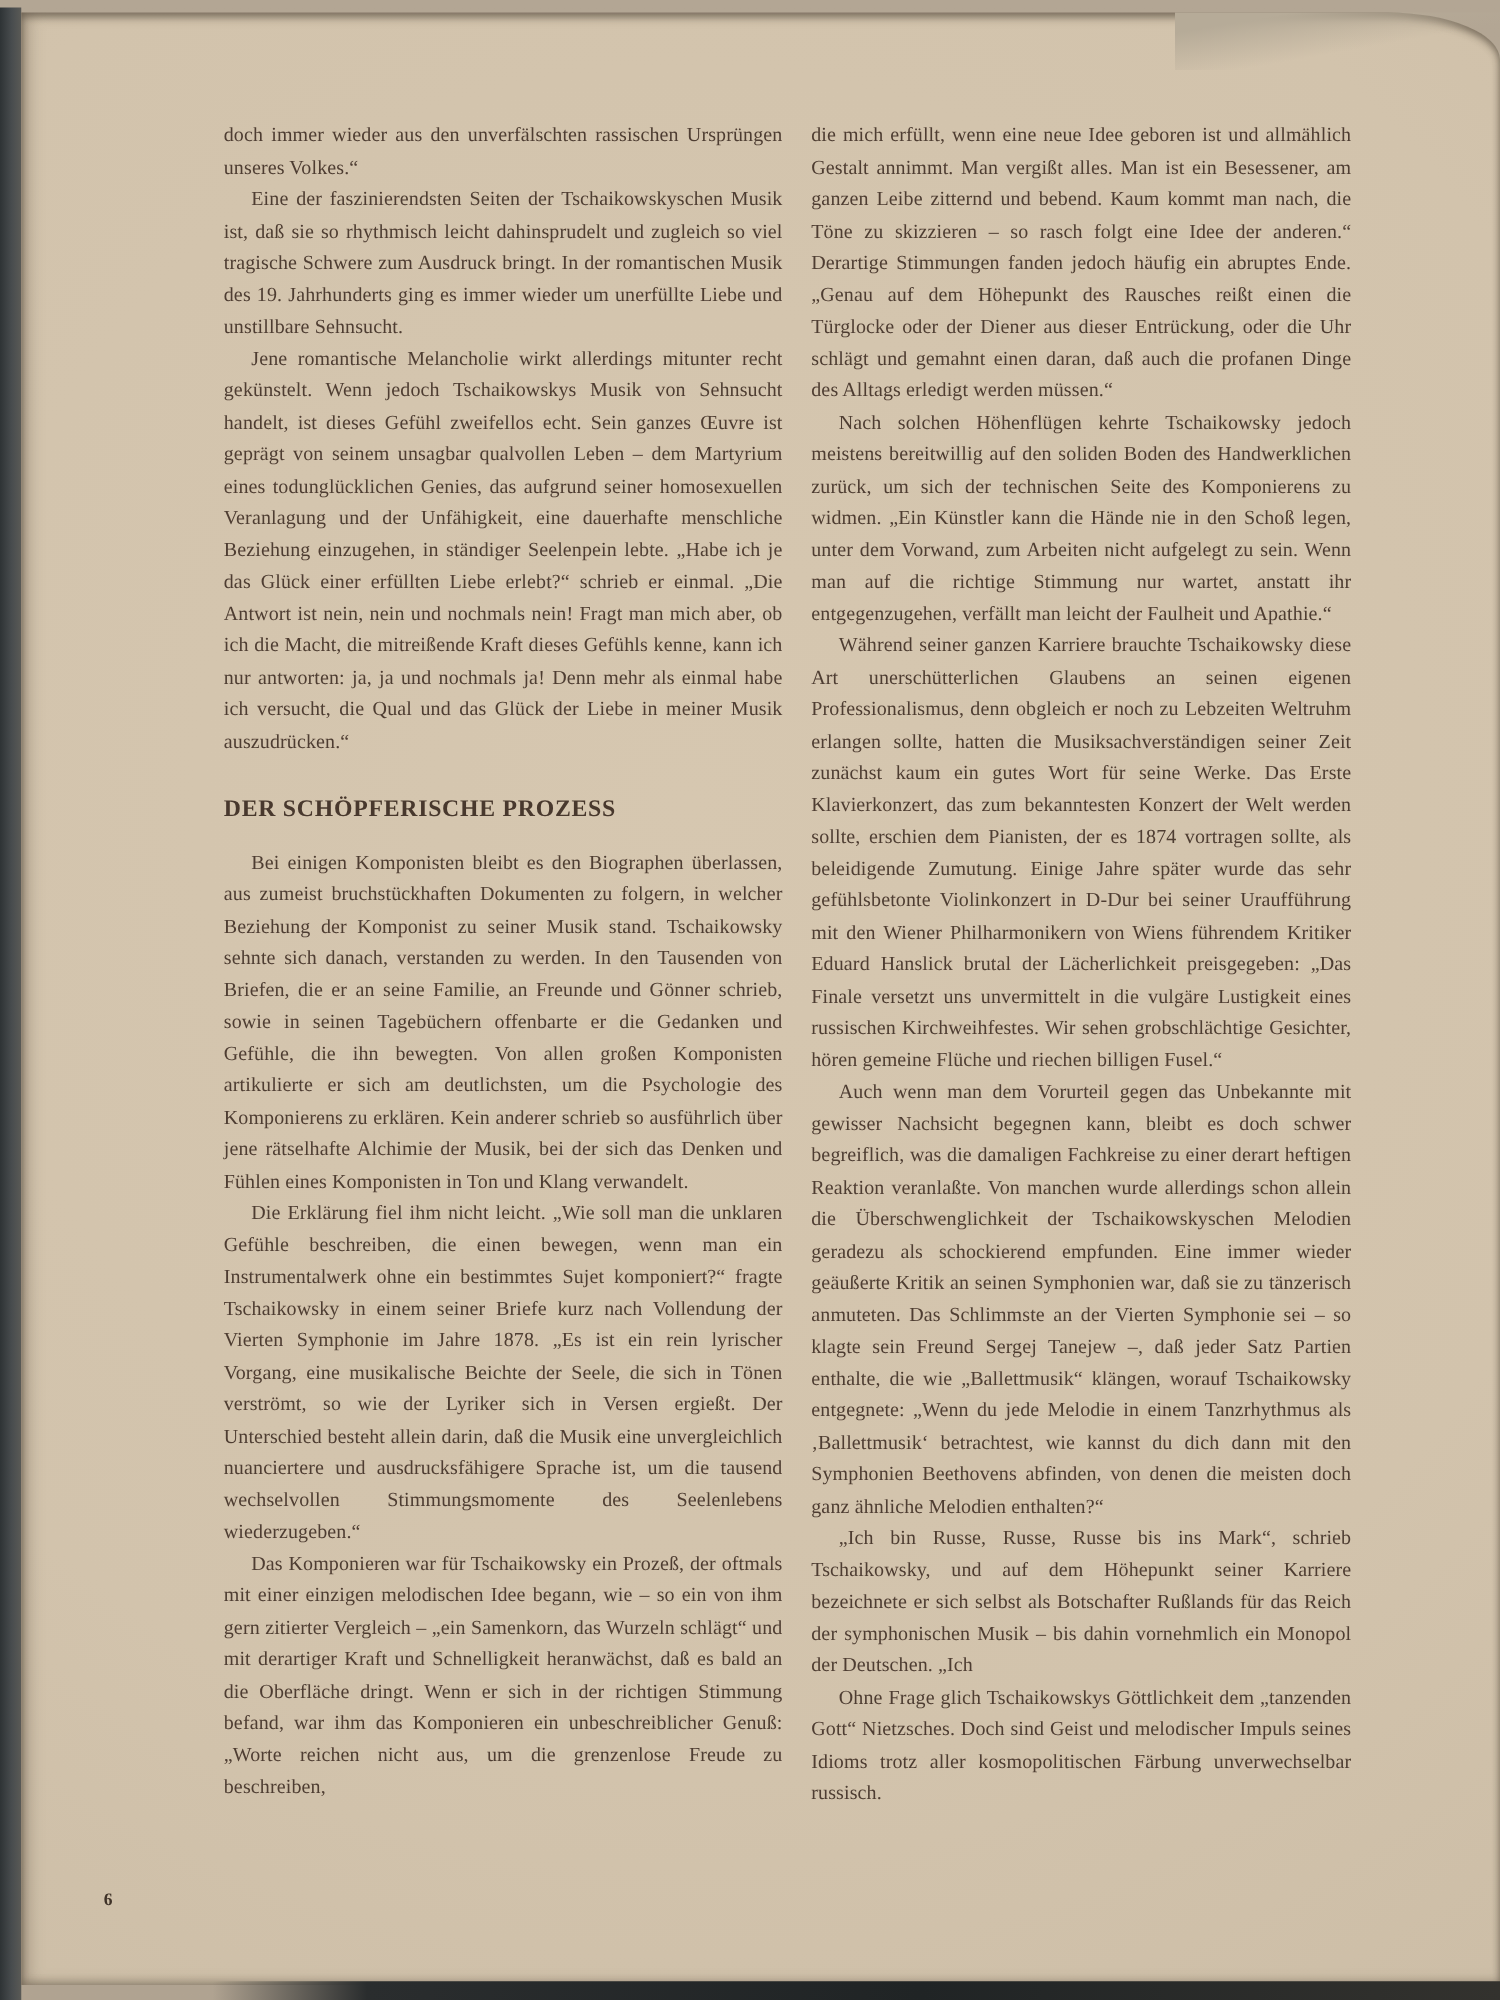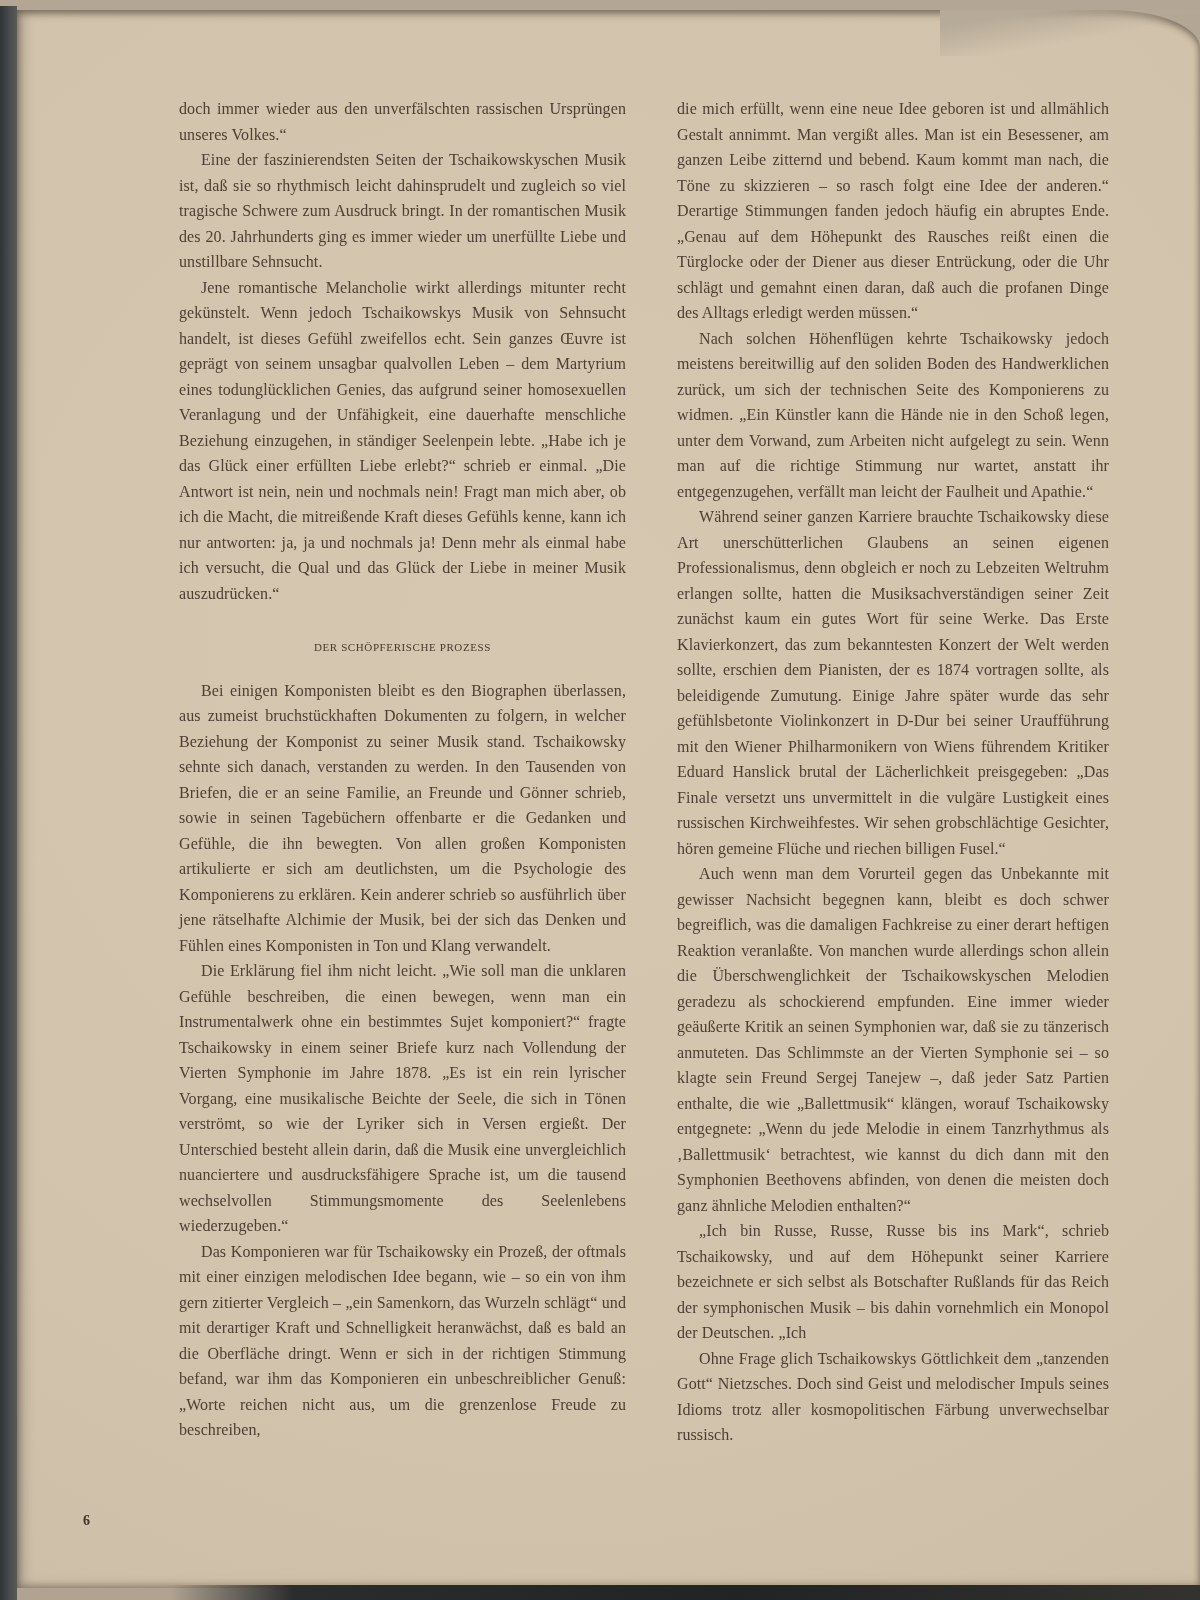--- a/index.html
+++ b/index.html
@@ -55,28 +55,28 @@
   .column {
     position: absolute;
     top: 96px;
     color: #4e3d32;
     font-size: 16px;
     line-height: 25.5px;
     text-align: justify;
     letter-spacing: 0.1px;
   }
   .column-left  { left: 179px; width: 447px; }
-  .column-right { left: 677px; width: 432px; }
+  .column-right { left: 649px; width: 432px; }
   .para { margin: 0; }
   .para.indent { text-indent: 22px; }
   .section-heading {
     margin: 29px 0 17px 0;
-    text-align: center;
-    font-weight: normal;
-    font-size: 11px;
+    text-align: left;
+    font-weight: bold;
+    font-size: 19px;
     letter-spacing: 0.6px;
     color: #48382d;
   }
   .page-number {
     position: absolute;
     left: 83px;
     top: 1513px;
     font-size: 14px;
     font-weight: bold;
     color: #3f3228;
@@ -88,21 +88,21 @@
 <div class="scan-stage">
 
   <div class="left-edge"></div>
 
   <div class="paper">
     <div class="corner-curl"></div>
   </div>
 
   <div class="column column-left">
     <p class="para">doch immer wieder aus den unverfälschten rassischen Ursprüngen unseres Volkes.“</p>
-    <p class="para indent">Eine der faszinierendsten Seiten der Tschaikowskyschen Musik ist, daß sie so rhythmisch leicht dahinsprudelt und zugleich so viel tragische Schwere zum Ausdruck bringt. In der romantischen Musik des 20. Jahrhunderts ging es immer wieder um unerfüllte Liebe und unstillbare Sehnsucht.</p>
+    <p class="para indent">Eine der faszinierendsten Seiten der Tschaikowskyschen Musik ist, daß sie so rhythmisch leicht dahinsprudelt und zugleich so viel tragische Schwere zum Ausdruck bringt. In der romantischen Musik des 19. Jahrhunderts ging es immer wieder um unerfüllte Liebe und unstillbare Sehnsucht.</p>
     <p class="para indent">Jene romantische Melancholie wirkt allerdings mitunter recht gekünstelt. Wenn jedoch Tschaikowskys Musik von Sehnsucht handelt, ist dieses Gefühl zweifellos echt. Sein ganzes Œuvre ist geprägt von seinem unsagbar qualvollen Leben – dem Martyrium eines todunglücklichen Genies, das aufgrund seiner homosexuellen Veranlagung und der Unfähigkeit, eine dauerhafte menschliche Beziehung einzugehen, in ständiger Seelenpein lebte. „Habe ich je das Glück einer erfüllten Liebe erlebt?“ schrieb er einmal. „Die Antwort ist nein, nein und nochmals nein! Fragt man mich aber, ob ich die Macht, die mitreißende Kraft dieses Gefühls kenne, kann ich nur antworten: ja, ja und nochmals ja! Denn mehr als einmal habe ich versucht, die Qual und das Glück der Liebe in meiner Musik auszudrücken.“</p>
     <h2 class="section-heading">DER SCHÖPFERISCHE PROZESS</h2>
     <p class="para indent">Bei einigen Komponisten bleibt es den Biographen überlassen, aus zumeist bruchstückhaften Dokumenten zu folgern, in welcher Beziehung der Komponist zu seiner Musik stand. Tschaikowsky sehnte sich danach, verstanden zu werden. In den Tausenden von Briefen, die er an seine Familie, an Freunde und Gönner schrieb, sowie in seinen Tagebüchern offenbarte er die Gedanken und Gefühle, die ihn bewegten. Von allen großen Komponisten artikulierte er sich am deutlichsten, um die Psychologie des Komponierens zu erklären. Kein anderer schrieb so ausführlich über jene rätselhafte Alchimie der Musik, bei der sich das Denken und Fühlen eines Komponisten in Ton und Klang verwandelt.</p>
     <p class="para indent">Die Erklärung fiel ihm nicht leicht. „Wie soll man die unklaren Gefühle beschreiben, die einen bewegen, wenn man ein Instrumentalwerk ohne ein bestimmtes Sujet komponiert?“ fragte Tschaikowsky in einem seiner Briefe kurz nach Vollendung der Vierten Symphonie im Jahre 1878. „Es ist ein rein lyrischer Vorgang, eine musikalische Beichte der Seele, die sich in Tönen verströmt, so wie der Lyriker sich in Versen ergießt. Der Unterschied besteht allein darin, daß die Musik eine unvergleichlich nuanciertere und ausdrucksfähigere Sprache ist, um die tausend wechselvollen Stimmungsmomente des Seelenlebens wiederzugeben.“</p>
     <p class="para indent">Das Komponieren war für Tschaikowsky ein Prozeß, der oftmals mit einer einzigen melodischen Idee begann, wie – so ein von ihm gern zitierter Vergleich – „ein Samenkorn, das Wurzeln schlägt“ und mit derartiger Kraft und Schnelligkeit heranwächst, daß es bald an die Oberfläche dringt. Wenn er sich in der richtigen Stimmung befand, war ihm das Komponieren ein unbeschreiblicher Genuß: „Worte reichen nicht aus, um die grenzenlose Freude zu beschreiben,</p>
   </div>
 
   <div class="column column-right">
     <p class="para">die mich erfüllt, wenn eine neue Idee geboren ist und allmählich Gestalt annimmt. Man vergißt alles. Man ist ein Besessener, am ganzen Leibe zitternd und bebend. Kaum kommt man nach, die Töne zu skizzieren – so rasch folgt eine Idee der anderen.“ Derartige Stimmungen fanden jedoch häufig ein abruptes Ende. „Genau auf dem Höhepunkt des Rausches reißt einen die Türglocke oder der Diener aus dieser Entrückung, oder die Uhr schlägt und gemahnt einen daran, daß auch die profanen Dinge des Alltags erledigt werden müssen.“</p>
     <p class="para indent">Nach solchen Höhenflügen kehrte Tschaikowsky jedoch meistens bereitwillig auf den soliden Boden des Handwerklichen zurück, um sich der technischen Seite des Komponierens zu widmen. „Ein Künstler kann die Hände nie in den Schoß legen, unter dem Vorwand, zum Arbeiten nicht aufgelegt zu sein. Wenn man auf die richtige Stimmung nur wartet, anstatt ihr entgegenzugehen, verfällt man leicht der Faulheit und Apathie.“</p>

